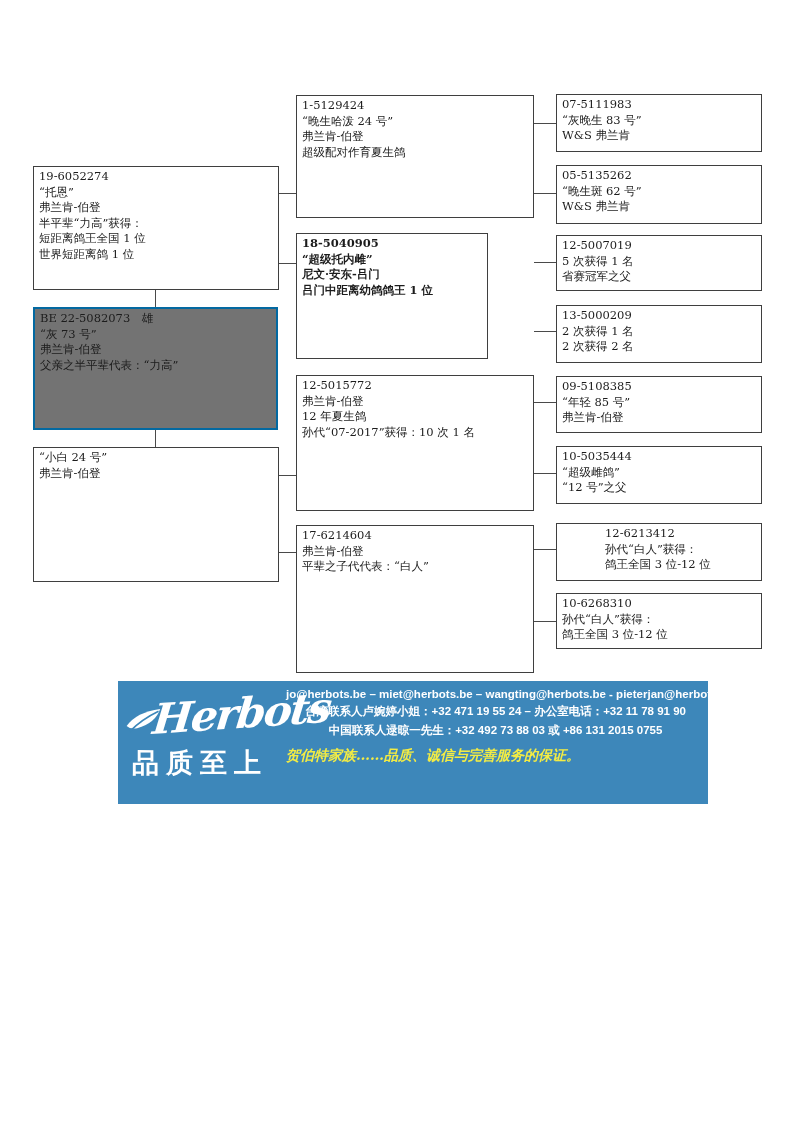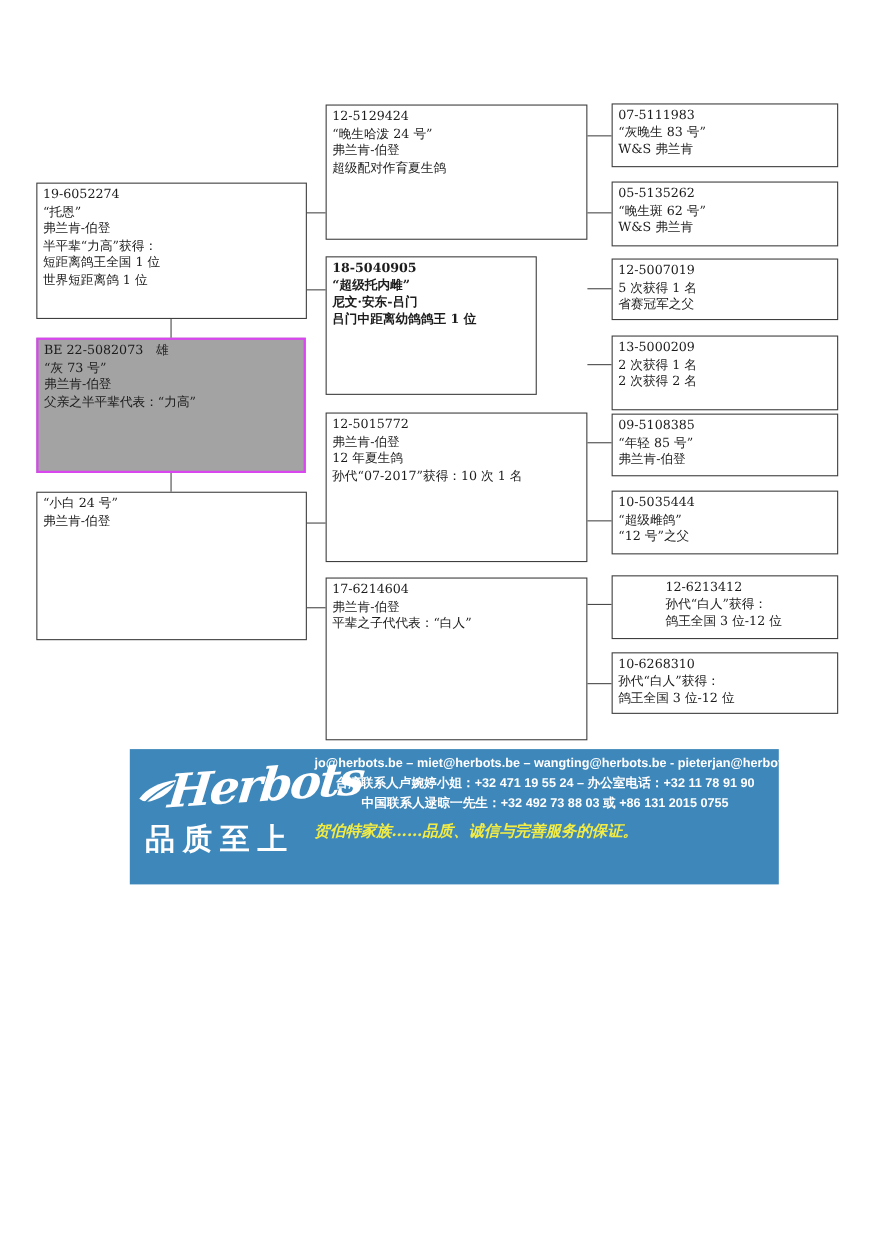--- a/index.html
+++ b/index.html
@@ -7,21 +7,21 @@
     position:relative; width:793px; height:1122px; background:#ffffff;
     font-family:"DejaVu Serif","Liberation Serif",serif; overflow:hidden;
   }
   .box {
     position:absolute; box-sizing:border-box;
     border:1px solid #3f3f3f; background:#ffffff;
     font-size:11.5px; line-height:15.6px; color:#1c1c1c;
     padding:2px 4px 2px 5px;
   }
   .box div { white-space:pre-wrap; }
-  .box.subject { background:#a3a3a3; border:2px solid #d946ef; }
+  .box.subject { background:#737373; border:2px solid #0369a1; }
   .conn { position:absolute; background:#4a4a4a; }
   .conn.h { height:1px; }
   .conn.v { width:1px; }
 
   
   .banner {
     position:absolute; left:118px; top:681px; width:590px; height:123px;
     background:#3d87ba; color:#ffffff; overflow:hidden;
   }
   .logo-wrap { position:absolute; left:6px; top:6px; width:185px; height:60px; }
@@ -77,21 +77,21 @@
       <div>弗兰肯-伯登</div>
       <div>父亲之半平辈代表：“力高”</div>
     </div>
 
   <div class="box" style="left:33px; top:447px; width:246px; height:135px;">
       <div>“小白 24 号”</div>
       <div>弗兰肯-伯登</div>
     </div>
 
   <div class="box" style="left:296px; top:95px;  width:238px; height:123px;">
-      <div>12-5129424</div>
+      <div>1-5129424</div>
       <div>“晚生哈泼 24 号”</div>
       <div>弗兰肯-伯登</div>
       <div>超级配对作育夏生鸽</div>
     </div>
   <div class="box" style="left:296px; top:233px; width:192px; height:126px;font-weight:bold;">
       <div>18-5040905</div>
       <div>“超级托内雌”</div>
       <div>尼文·安东-吕门</div>
       <div>吕门中距离幼鸽鸽王 1 位</div>
     </div>
@@ -115,21 +115,21 @@
   <div class="box" style="left:556px; top:165px; width:206px; height:59px;">
       <div>05-5135262</div>
       <div>“晚生斑 62 号”</div>
       <div>W&amp;S 弗兰肯</div>
     </div>
   <div class="box" style="left:556px; top:235px; width:206px; height:56px;">
       <div>12-5007019</div>
       <div>5 次获得 1 名</div>
       <div>省赛冠军之父</div>
     </div>
-  <div class="box" style="left:556px; top:305px; width:206px; height:68px;">
+  <div class="box" style="left:556px; top:305px; width:206px; height:58px;">
       <div>13-5000209</div>
       <div>2 次获得 1 名</div>
       <div>2 次获得 2 名</div>
     </div>
   <div class="box" style="left:556px; top:376px; width:206px; height:57px;">
       <div>09-5108385</div>
       <div>“年轻 85 号”</div>
       <div>弗兰肯-伯登</div>
     </div>
   <div class="box" style="left:556px; top:446px; width:206px; height:58px;">

